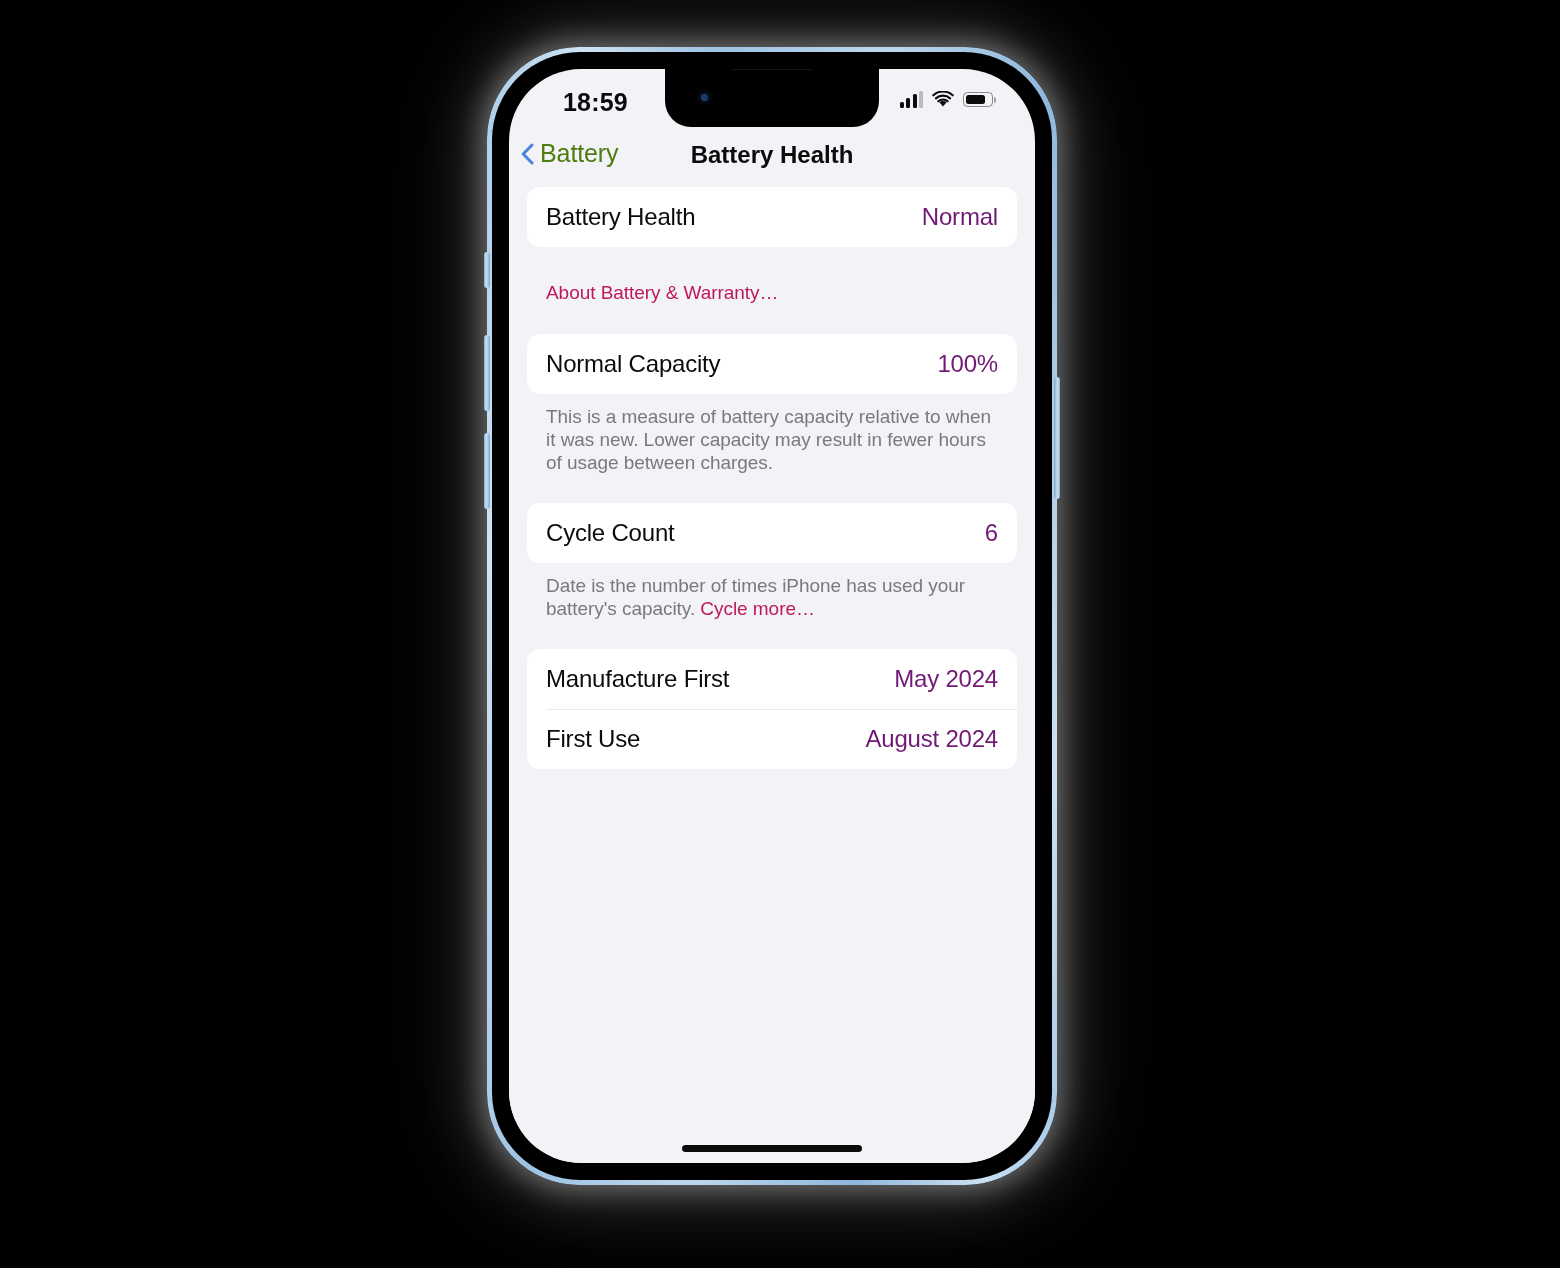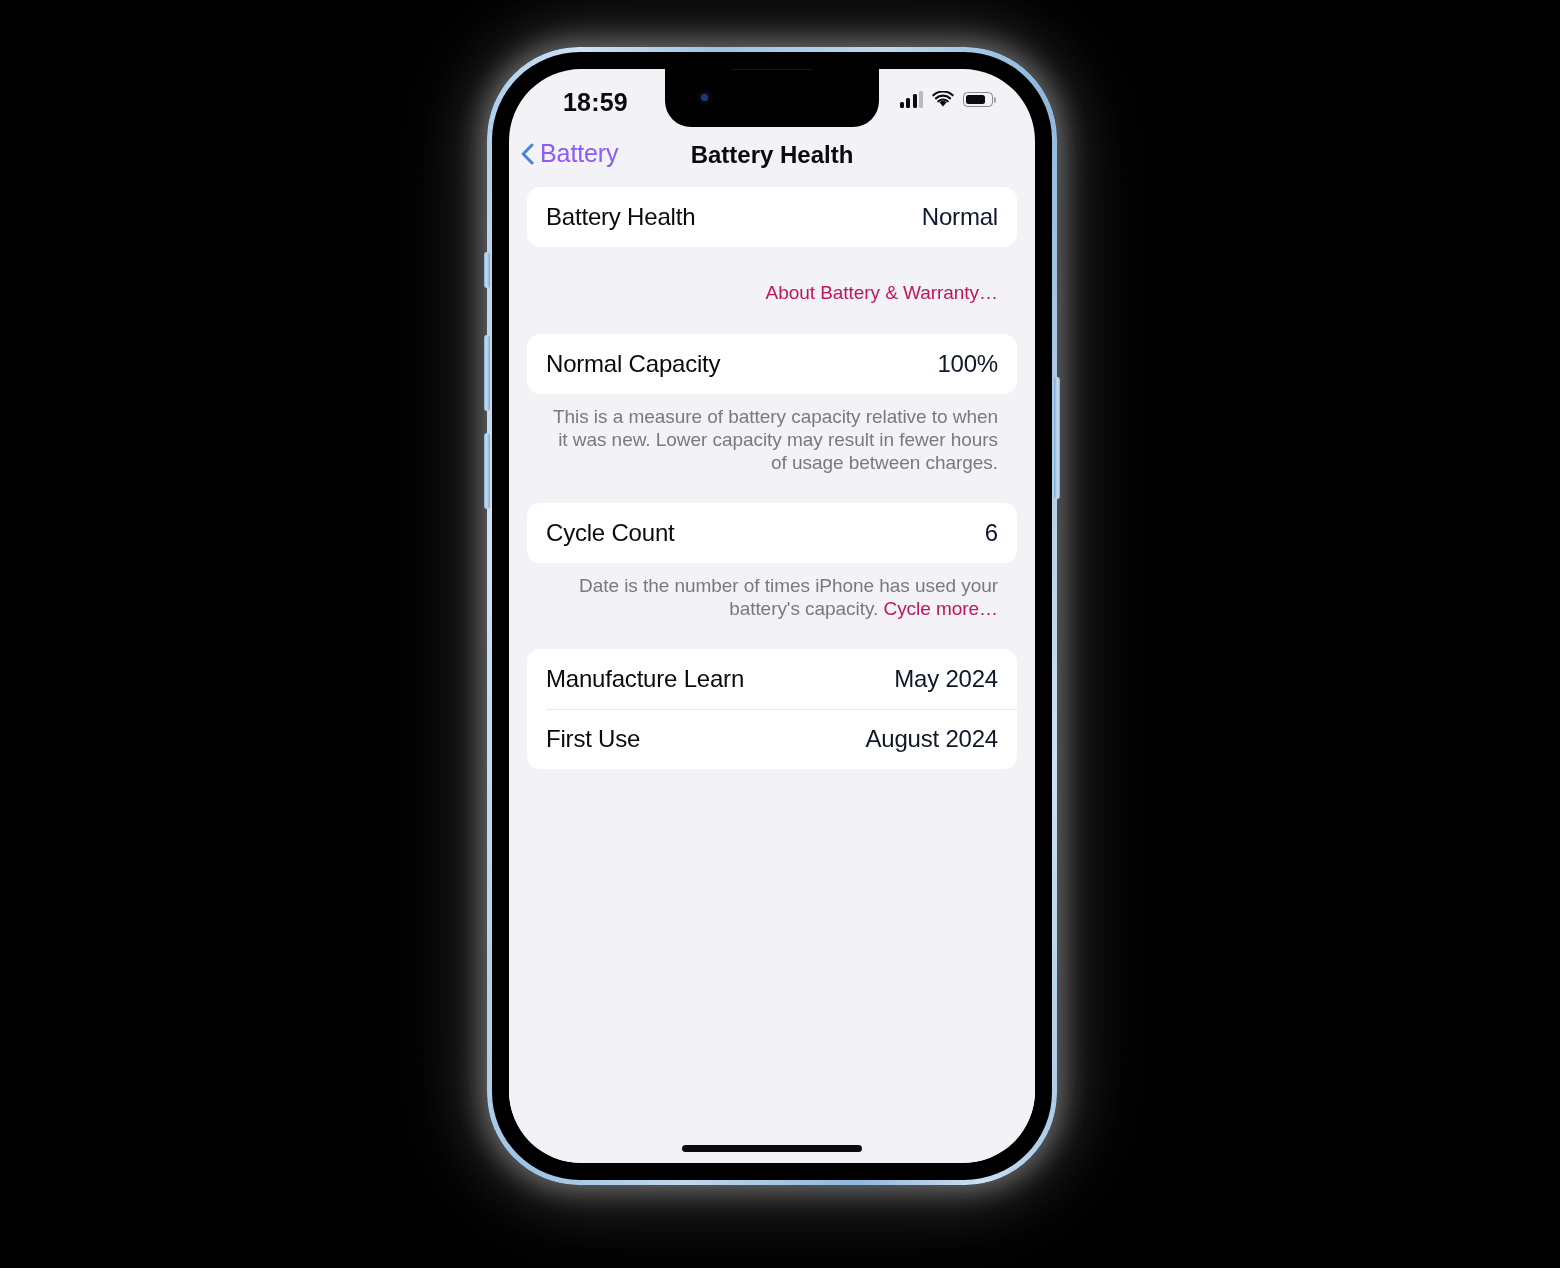--- a/index.html
+++ b/index.html
@@ -37,21 +37,20 @@
 
   .device {
     position: absolute;
     left: 487px;
     top: 47px;
     width: 570px;
     height: 1138px;
     border-radius: 92px;
     background: #0a0c10;
     padding: 4px;
-    text-align: right;
   }
 
   
   .band {
     position: absolute;
     inset: 0;
     border-radius: 92px;
     background: linear-gradient(100deg,
       #a9cbe8 0%,
       #cfe3f4 12%,
@@ -210,21 +209,21 @@
     align-items: center;
     gap: 6px;
     cursor: pointer;
   }
   .chev {
     width: 13px; height: 22px;
     display: block;
   }
   .nav-back-label {
     font-size: 25px;
-    color: #8b5cf6;
+    color: #4d7c0f;
     letter-spacing: -0.1px;
   }
   .nav-title {
     position: absolute;
     left: 50%;
     top: 10px;
     transform: translateX(-50%);
     font-size: 24px;
     font-weight: bold;
     color: #0b0b0c;
@@ -261,21 +260,21 @@
     height: 1px;
     background: #e9e9ee;
   }
   .row-label {
     font-size: 24px;
     color: #0b0b0c;
     letter-spacing: -0.2px;
   }
   .row-value {
     font-size: 24px;
-    color: #0f172a;
+    color: #701a75;
     letter-spacing: -0.2px;
   }
 
   .footnote {
     padding: 11px 19px 0 19px;
     font-size: 19px;
     line-height: 1.23;
     color: #79797f;
     letter-spacing: -0.05px;
   }
@@ -390,21 +389,21 @@
           </div>
         </div>
         <div class="footnote">
           <span>Date is the number of times iPhone has used your battery's capacity. </span><a>Cycle more…</a>
         </div>
 
         <div class="gap-c"></div>
 
         <div class="card">
           <div class="row">
-            <span class="row-label">Manufacture Learn</span>
+            <span class="row-label">Manufacture First</span>
             <span class="row-value">May 2024</span>
           </div>
           <div class="row">
             <span class="row-label">First Use</span>
             <span class="row-value">August 2024</span>
           </div>
         </div>
 
       </div>
 

